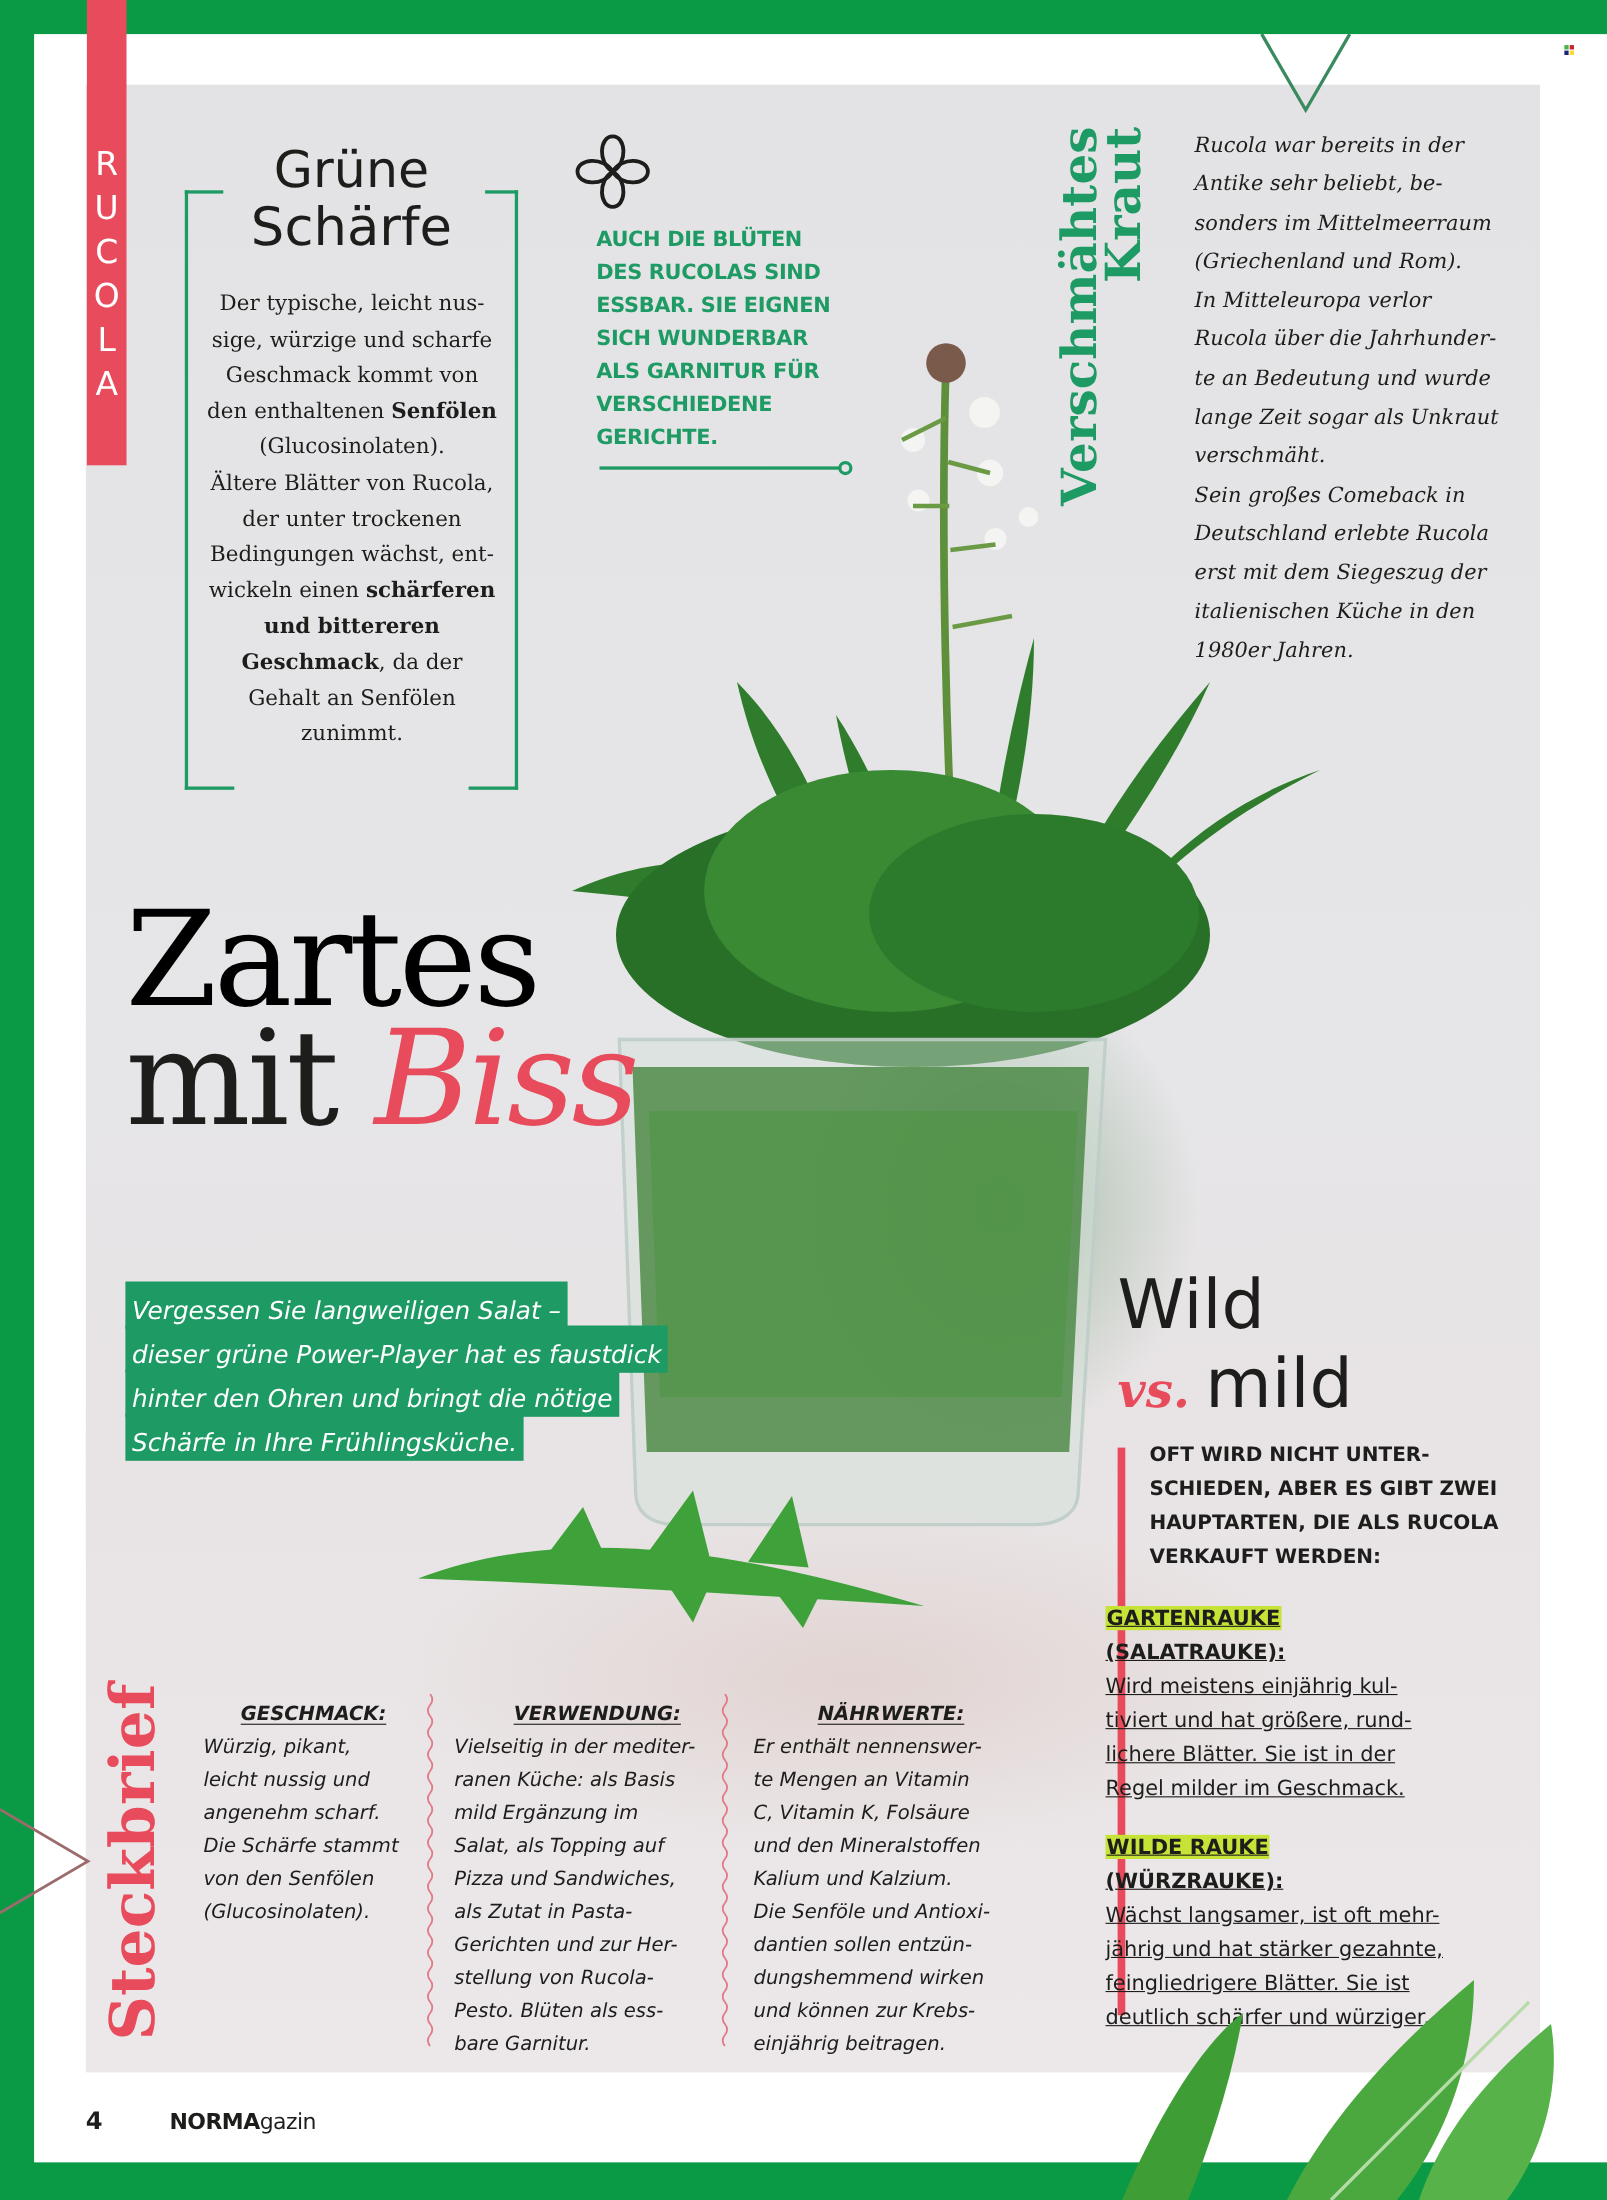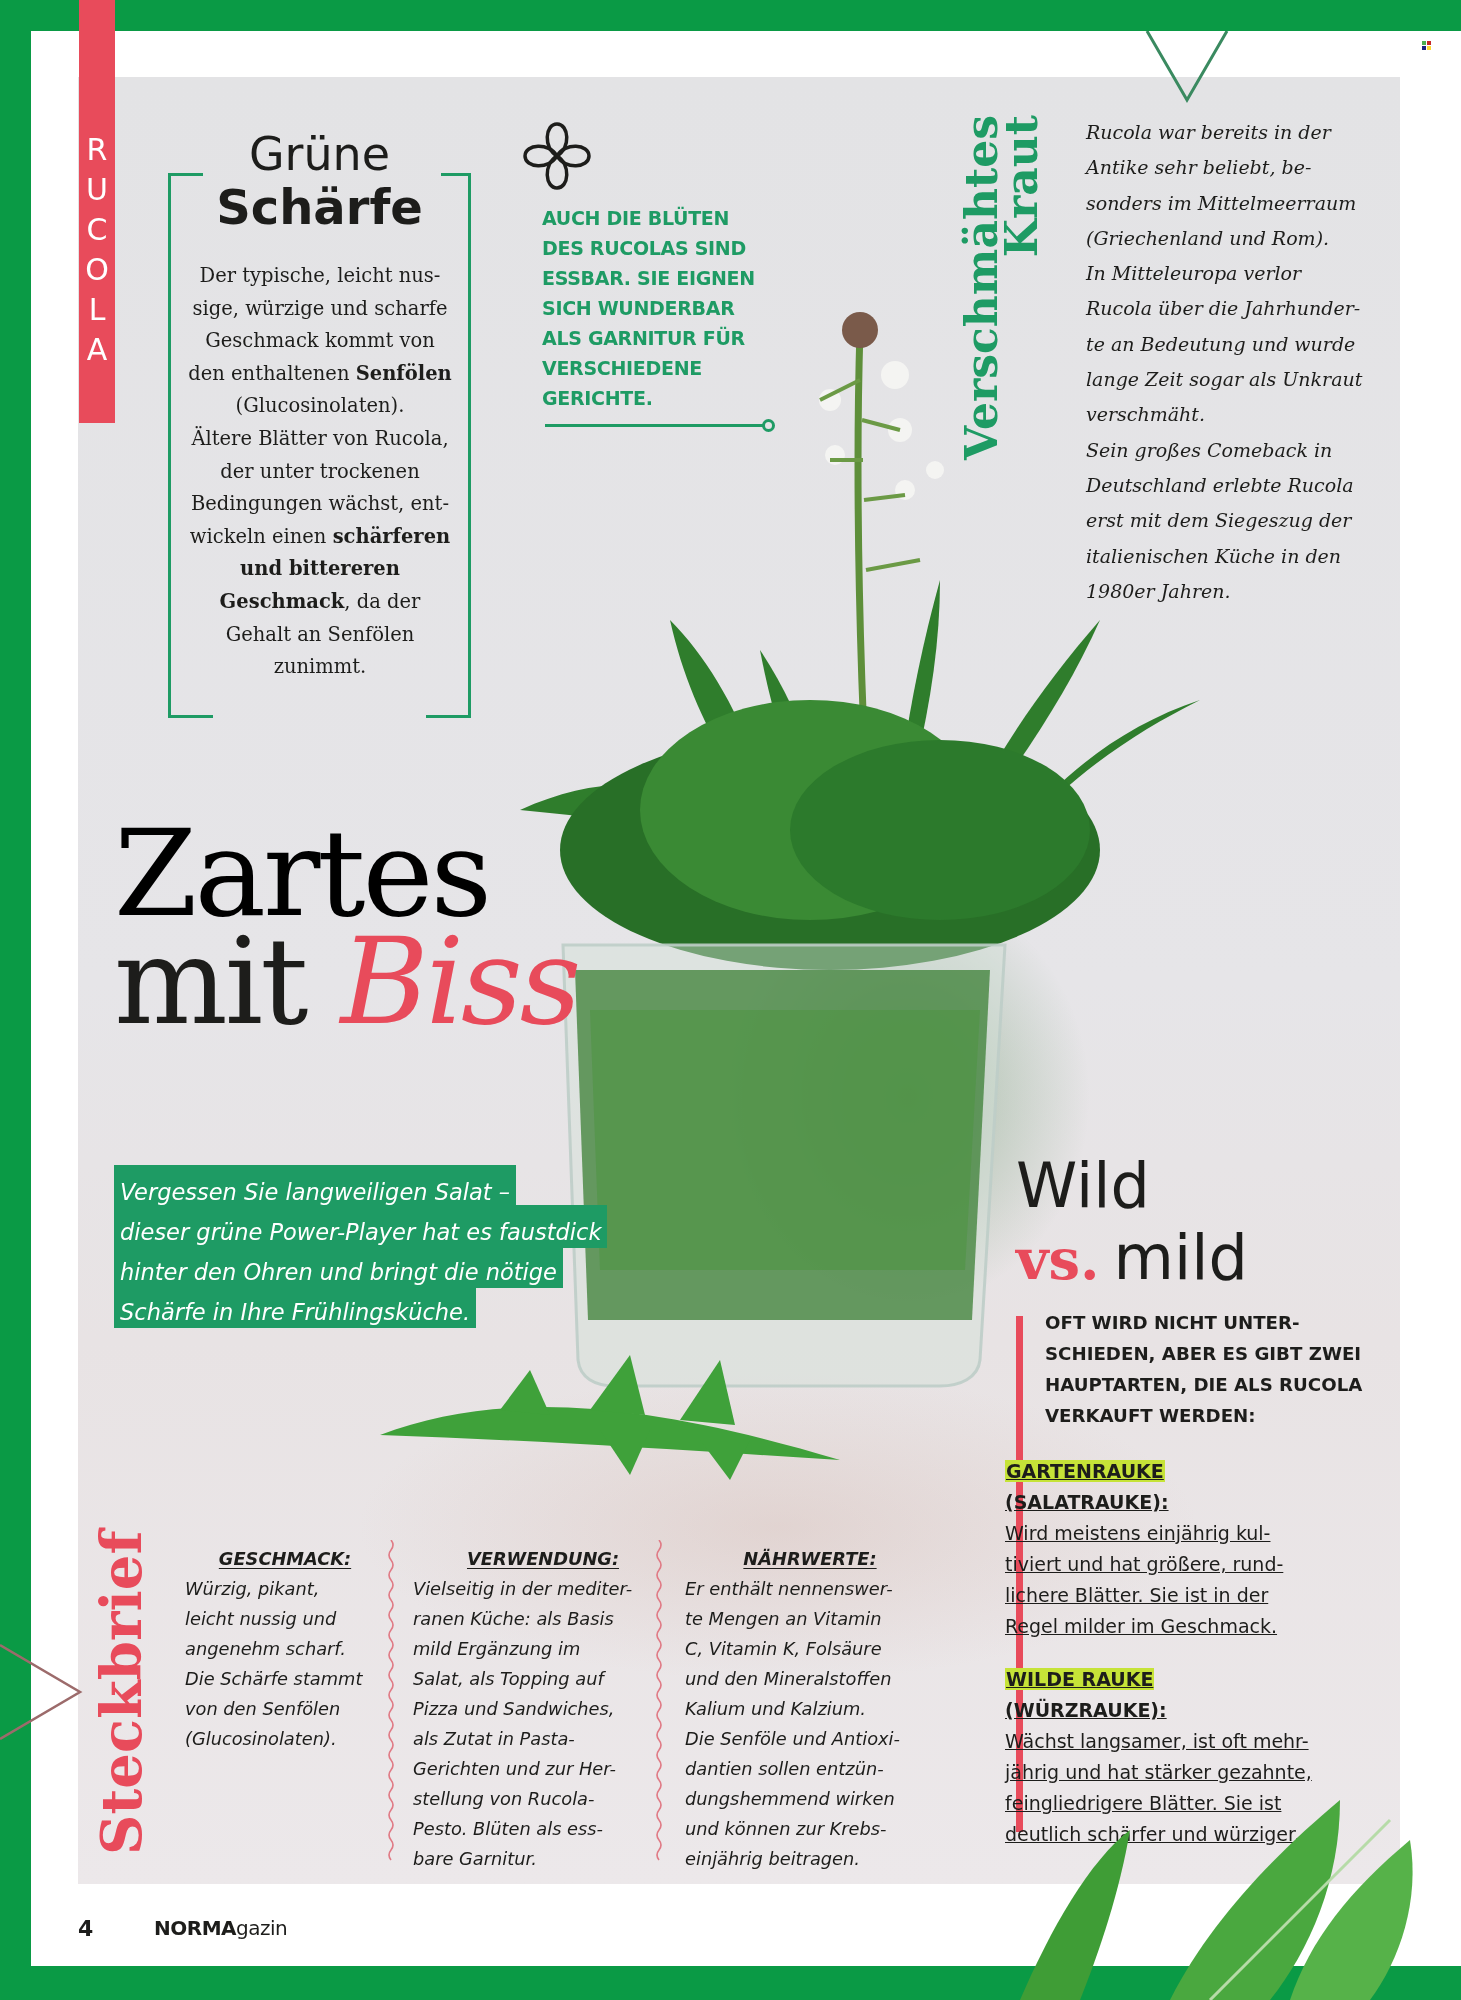--- a/index.html
+++ b/index.html
@@ -23,21 +23,21 @@
   .rucola-tab .letters span { color: #fff; font-family: "DejaVu Sans", sans-serif; font-size: 30px; line-height: 34px; font-weight: 400; }
 
   .top-triangle { position: absolute; left: 1145px; top: 31px; }
   .tiny-logo { position: absolute; left: 1422px; top: 41px; width: 9px; height: 9px; }
 
   
   .gs-box { position: absolute; left: 168px; top: 173px; width: 303px; height: 545px; border: 3px solid #1e9b64; border-top: none; border-bottom: none; }
   .gs-box .corner { position: absolute; height: 3px; background: #1e9b64; }
   .gs-title { position: absolute; left: 168px; top: 128px; width: 303px; text-align: center; font-family: "DejaVu Sans", sans-serif; color: #1d1d1b; }
   .gs-title .l1 { font-size: 46px; line-height: 52px; font-weight: 400; }
-  .gs-title .l2 { font-size: 48px; line-height: 54px; font-weight: 700; }
+  .gs-title .l2 { font-size: 48px; line-height: 54px; font-weight: 400; }
   .gs-text { position: absolute; left: 175px; top: 260px; width: 290px; text-align: center; font-family: "DejaVu Serif", serif; font-size: 19.5px; line-height: 32.6px; color: #1d1d1b; }
   .gs-text b { font-weight: 700; }
 
   
   .flower-icon { position: absolute; left: 521px; top: 120px; }
   .flower-note { position: absolute; left: 542px; top: 203px; width: 260px; font-family: "DejaVu Sans", sans-serif; font-weight: 700; font-size: 19px; line-height: 30px; color: #1e9b64; letter-spacing: -0.3px; }
   .flower-line { position: absolute; left: 545px; top: 424px; width: 222px; height: 3px; background: #1e9b64; }
   .flower-dot { position: absolute; left: 762px; top: 419px; width: 13px; height: 13px; border: 3px solid #1e9b64; border-radius: 50%; background: #e4e4e6; }
 
   
@@ -55,21 +55,21 @@
   .teaser { position: absolute; left: 114px; top: 1172px; font-family: "DejaVu Sans", sans-serif; font-style: italic; font-size: 22.5px; line-height: 40px; color: #fff; }
   .teaser span { background: #1e9b64; padding: 14px 6px 3px 6px; display: inline; box-decoration-break: clone; -webkit-box-decoration-break: clone; }
 
   
   .plant { position: absolute; left: 380px; top: 290px; }
 
   
   .wm-title { position: absolute; left: 1016px; top: 1150px; font-family: "DejaVu Sans", sans-serif; color: #1d1d1b; }
   .wm-title .w1 { font-size: 62px; line-height: 72px; font-weight: 400; display: block; }
   .wm-title .w2 { font-size: 62px; line-height: 72px; font-weight: 400; display: block; }
-  .wm-title .vs { font-family: "DejaVu Serif", serif; color: #e84b5b; font-weight: 700; font-size: 56px; margin-right: 14px; }
+  .wm-title .vs { font-family: "DejaVu Serif", serif; font-style: italic; color: #e84b5b; font-weight: 700; font-size: 44px; margin-right: 14px; }
   .wm-bar { position: absolute; left: 1016px; top: 1316px; width: 7px; height: 516px; background: #e84b5b; }
   .wm-intro { position: absolute; left: 1045px; top: 1307px; width: 340px; font-family: "DejaVu Sans", sans-serif; font-weight: 700; font-size: 18.2px; line-height: 31px; color: #1d1d1b; }
   .wm-block { position: absolute; left: 1005px; width: 350px; font-family: "DejaVu Sans", sans-serif; font-weight: 700; font-size: 19px; line-height: 31px; color: #1d1d1b; text-decoration: underline; }
   .wm-block .hl { background: #c6e338; padding: 0 1px; }
   .wm-block .desc { font-weight: 400; }
 
   
   .sb-title { position: absolute; left: 93px; top: 1855px; transform-origin: 0 0; transform: rotate(-90deg); font-family: "DejaVu Serif", serif; font-weight: 700; font-size: 56px; line-height: 56px; color: #e84b5b; white-space: nowrap; }
   .sb-col { position: absolute; top: 1544px; font-family: "DejaVu Sans", sans-serif; font-style: italic; font-size: 17.8px; line-height: 30px; color: #1d1d1b; }
   .sb-col .h { font-weight: 700; text-decoration: underline; text-underline-offset: 3px; display: block; text-align: center; }

